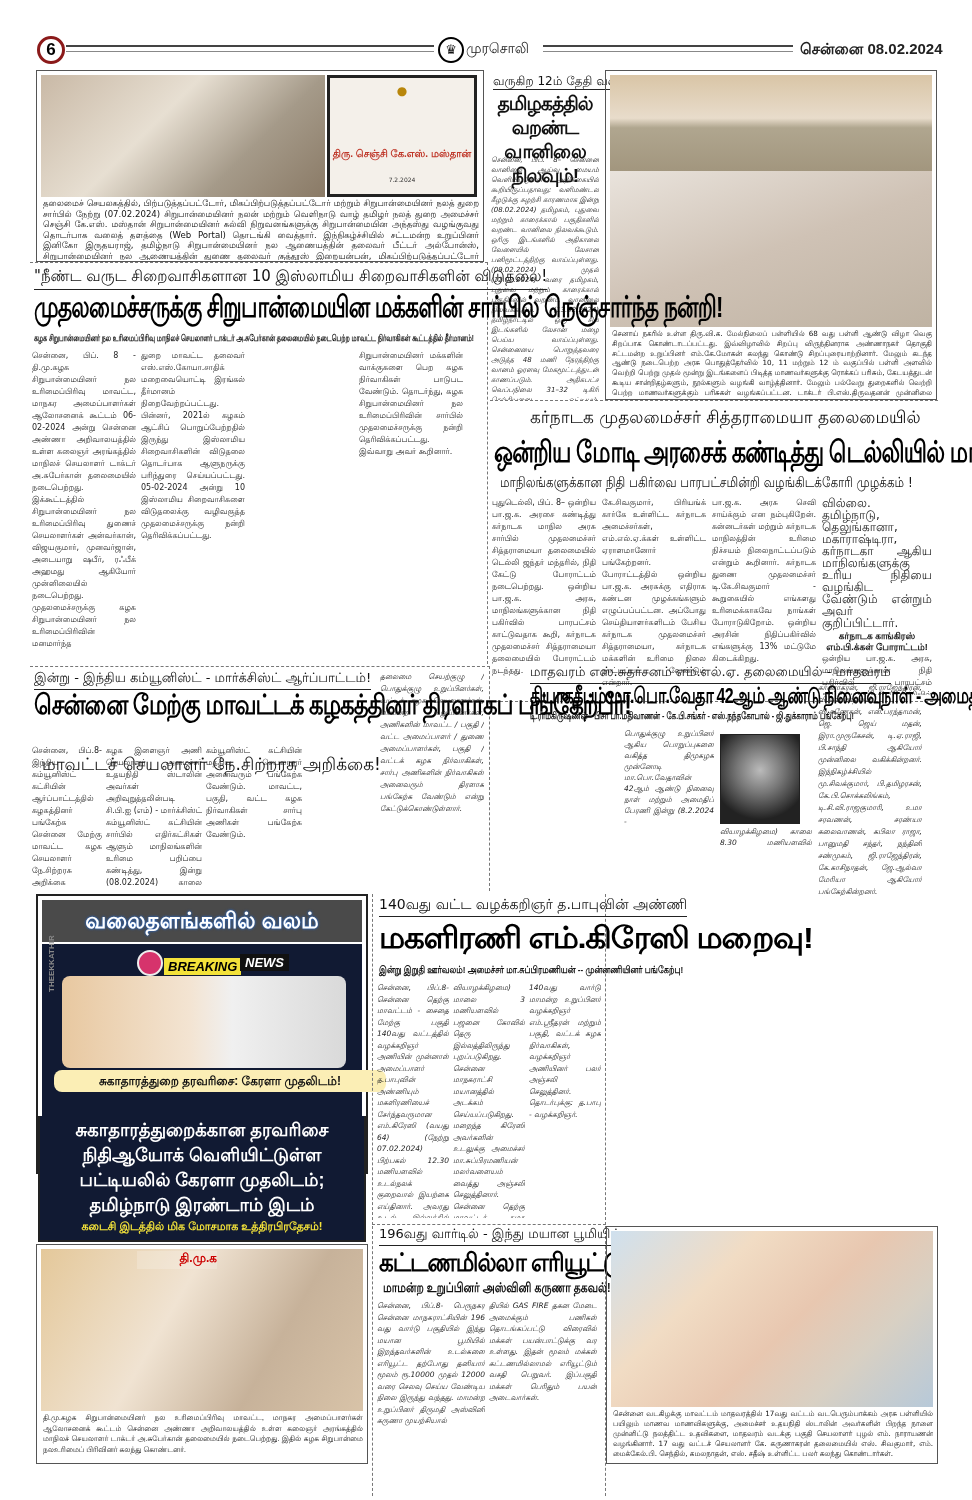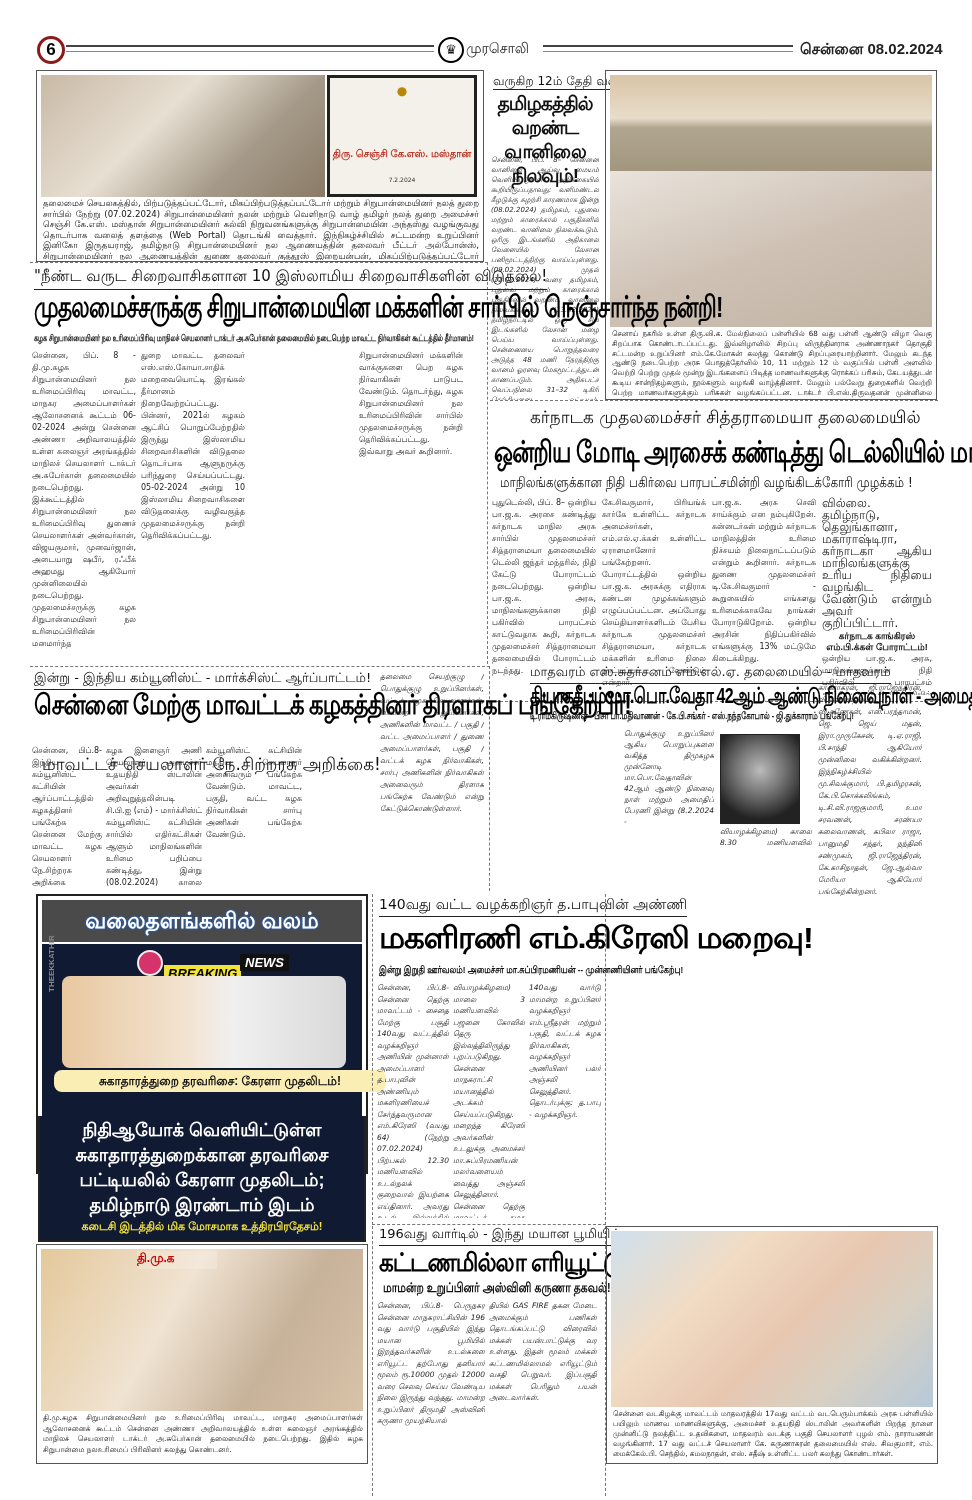--- a/index.html
+++ b/index.html
@@ -112,31 +112,31 @@
   <div class="abs col" style="left:134px;top:66px;width:90px;height:122px;overflow:hidden;font-size:7.5px;line-height:11px;font-style:italic;">பொதுக்குழு உறுப்பினர் ஆகிய பொறுப்புகளை வகித்த திமுகழக முன்னோடி மா.பொ.வேதாவின் 42ஆம் ஆண்டு நினைவு நாள் மற்றும் அமைதிப் பேரணி இன்று (8.2.2024 -</div>
   <div class="abs portrait" style="left:230px;top:72px;width:78px;height:88px;border:1px solid #222;"></div>
   <div class="abs col" style="left:230px;top:164px;width:92px;height:24px;overflow:hidden;font-size:7.5px;line-height:11px;font-style:italic;">வியாழக்கிழமை) காலை 8.30 மணியளவில் மாதவரம் அண்ணா சிலை அருகில் தொடங்கி ஜி.என்.டி. சாலையில் உள்ள நினைவிடத்தில் மலர் அஞ்சலி செலுத்தப்படுகிறது. நிகழ்ச்சிக்கு மாவட்டக் கழக செயலாளர் மாதவரம் எஸ்.சுதர்சனம் எம்.எல்.ஏ. தலைமை வகிக்கிறார்.</div>
   <div class="abs col" style="left:328px;top:20px;width:104px;height:410px;overflow:hidden;font-size:7.5px;line-height:12px;font-style:italic;">கர்ணாகரன், ஜி.ராஜேந்திரன், வி.கண்ணதாசன், வி.கணேசன், என்.பரந்தாமன், ஜெ. ஜெய் மதன், இரா.முருகேசன், டி.ஏ.ராஜி, பி.சாந்தி ஆகியோர் முன்னிலை வகிக்கின்றனர். இந்நிகழ்ச்சியில் மு.சிவக்குமார், பி.தமிழரசன், கே.பி.சொக்கலிங்கம், டி.சி.வி.ராஜகுமாரி, உமா சரவணன், சரண்யா கலைவாணன், கபிலா ராஜா, பானுமதி சந்தர், நந்தினி சண்முகம், ஜி.ராஜேந்திரன், கே.காசிநாதன், ஜே.ஆல்வா மேரியா ஆகியோர் பங்கேற்கின்றனர்.</div>
 </div>
 
 <div class="abs box" style="left:36px;top:894px;width:332px;height:280px;border:2px solid #222;">
   <div class="abs social-title" style="left:4px;top:4px;width:320px;height:42px;line-height:42px;">வலைதளங்களில் வலம் வருவது!</div>
   <div class="abs social" style="left:4px;top:48px;width:320px;height:224px;">
     <div class="abs" style="left:95px;top:6px;width:22px;height:22px;border-radius:50%;background:#d6336c;border:2px solid #eee;"></div>
-    <div class="abs breaking" style="left:122px;top:21px;font-style:italic;">BREAKING</div>
+    <div class="abs breaking" style="left:122px;top:14px;font-style:italic;">BREAKING</div>
     <div class="abs news" style="left:198px;top:10px;">NEWS</div>
     <div class="abs photo" style="left:20px;top:32px;width:284px;height:92px;border-radius:8px;background:linear-gradient(90deg,#e8c8a0,#f3e4d2 45%,#f0f0f0 60%,#d9d9d9);"></div>
     <div class="abs" style="left:5px;top:48px;font:bold 8px 'Liberation Sans',sans-serif;color:#888;transform:rotate(-90deg);transform-origin:left top;white-space:nowrap;">THEEKKATHIR</div>
     <div class="abs pill" style="left:12px;top:126px;width:332px;height:22px;line-height:22px;font-size:12px;">சுகாதாரத்துறை தரவரிசை: கேரளா முதலிடம்!</div>
   </div>
 </div>
 <div class="abs social" style="left:38px;top:1116px;width:328px;height:126px;border-left:2px solid #222;border-right:2px solid #222;border-bottom:2px solid #222;box-sizing:border-box;">
   <div class="abs social-body" style="left:0;top:2px;width:324px;font-size:18px;line-height:25px;">
+    <div>சுகாதாரத்துறைக்கான தரவரிசை</div>
     <div>நிதிஆயோக் வெளியிட்டுள்ள</div>
-    <div>சுகாதாரத்துறைக்கான தரவரிசை</div>
     <div>பட்டியலில் கேரளா முதலிடம்;</div>
     <div>தமிழ்நாடு இரண்டாம் இடம்</div>
   </div>
   <div class="abs social-foot" style="left:0;top:104px;width:324px;font-size:11px;">கடைசி இடத்தில் மிக மோசமாக உத்திரபிரதேசம்!</div>
 </div>
 
 <div class="abs" style="left:372px;top:894px;width:232px;height:330px;border-left:1.5px dashed #777;border-right:1.5px dashed #777;border-bottom:1.5px dashed #777;">
   <div class="abs kicker" style="left:6px;top:2px;font-size:14px;">140வது வட்ட வழக்கறிஞர் த.பாபுவின் அண்ணி</div>
   <div class="abs headline" style="left:6px;top:26px;font-size:26px;transform:scale(1.25,1.15);">மகளிரணி எம்.கிரேஸி மறைவு!</div>
   <div class="abs" style="left:6px;top:70px;font:bold 9px 'Liberation Sans',sans-serif;white-space:nowrap;transform:scale(0.9,1.1);transform-origin:left top;">இன்று இறுதி ஊர்வலம்! அமைச்சர் மா.சுப்பிரமணியன் -- முன்னணியினர் பங்கேற்பு!</div>
@@ -148,20 +148,20 @@
 <div class="abs" style="left:372px;top:1226px;width:232px;height:270px;border-left:1.5px dashed #777;border-right:1.5px dashed #777;">
   <div class="abs kicker" style="left:6px;top:0;font-size:13px;">196வது வார்டில் - இந்து மயான பூமியில்</div>
   <div class="abs headline" style="left:6px;top:22px;font-size:22px;transform:scale(1.05,1.15);">கட்டணமில்லா எரியூட்டும் வசதி!</div>
   <div class="abs" style="left:10px;top:54px;font:bold 12px 'Liberation Sans',sans-serif;white-space:nowrap;transform:scale(0.9,1.1);transform-origin:left top;">மாமன்ற உறுப்பினர் அஸ்வினி கருணா தகவல்!</div>
   <div class="abs col" style="left:4px;top:74px;width:108px;height:190px;overflow:hidden;font-size:7.5px;line-height:11.5px;font-style:italic;">சென்னை, பிப்.8- பெருநகர சென்னை மாநகராட்சியின் 196 வது வார்டு பகுதியில் இந்து மயான பூமியில் இறந்தவர்களின் உடல்களை எரியூட்ட தற்போது தனியார் மூலம் ரூ.10000 முதல் 12000 வரை செலவு செய்ய வேண்டிய நிலை இருந்து வந்தது. மாமன்ற உறுப்பினர் திருமதி அஸ்வினி கருணா முயற்சியால்</div>
   <div class="abs col" style="left:116px;top:74px;width:108px;height:190px;overflow:hidden;font-size:7.5px;line-height:11.5px;font-style:italic;">தியில் GAS FIRE தகன மேடை அமைக்கும் பணிகள் தொடங்கப்பட்டு விரைவில் மக்கள் பயன்பாட்டுக்கு வர உள்ளது. இதன் மூலம் மக்கள் கட்டணமில்லாமல் எரியூட்டும் வசதி பெறுவர். இப்பகுதி மக்கள் பெரிதும் பயன் அடைவார்கள்.</div>
 </div>
 
 <div class="abs box" style="left:36px;top:1244px;width:332px;height:220px;">
   <div class="abs photo4" style="left:4px;top:4px;width:322px;height:162px;"></div>
-  <div class="abs" style="left:100px;top:6px;width:80px;height:18px;background:#fff3;color:#c00;font:bold 12px 'Liberation Sans',sans-serif;text-align:left;">தி.மு.க</div>
-  <div class="abs caption" style="left:6px;top:168px;width:320px;height:48px;overflow:hidden;font-size:7.4px;line-height:10.5px;">தி.மு.கழக சிறுபான்மையினர் நல உரிமைப்பிரிவு மாவட்ட, மாநகர அமைப்பாளர்கள் ஆலோசனைக் கூட்டம் சென்னை அண்ணா அறிவாலயத்தில் உள்ள கலைஞர் அரங்கத்தில் மாநிலச் செயலாளர் டாக்டர் அ.சுபேர்கான் தலைமையில் நடைபெற்றது. இதில் கழக சிறுபான்மை நலஉரிமைப் பிரிவினர் கலந்து கொண்டனர்.</div>
+  <div class="abs" style="left:100px;top:6px;width:80px;height:18px;background:#fff3;color:#c00;font:bold 12px 'Liberation Sans',sans-serif;text-align:right;">தி.மு.க</div>
+  <div class="abs caption" style="left:6px;top:168px;width:320px;height:48px;overflow:hidden;font-size:7.4px;line-height:10.5px;font-family:Liberation Serif, serif;">தி.மு.கழக சிறுபான்மையினர் நல உரிமைப்பிரிவு மாவட்ட, மாநகர அமைப்பாளர்கள் ஆலோசனைக் கூட்டம் சென்னை அண்ணா அறிவாலயத்தில் உள்ள கலைஞர் அரங்கத்தில் மாநிலச் செயலாளர் டாக்டர் அ.சுபேர்கான் தலைமையில் நடைபெற்றது. இதில் கழக சிறுபான்மை நலஉரிமைப் பிரிவினர் கலந்து கொண்டனர்.</div>
 </div>
 
 <div class="abs box" style="left:606px;top:1226px;width:332px;height:238px;">
   <div class="abs" style="left:4px;top:4px;width:322px;height:176px;background:linear-gradient(135deg,#cfe0ee,#f1dcc4 30%,#e8c7b0 55%,#d8d0c3 75%,#b7c9d9);"></div>
   <div class="abs caption" style="left:6px;top:182px;width:320px;height:52px;overflow:hidden;font-size:7.2px;line-height:10px;">சென்னை வடகிழக்கு மாவட்டம் மாதவரத்தில் 17வது வட்டம் வடபெரும்பாக்கம் அரசு பள்ளியில் பயிலும் மாணவ மாணவிகளுக்கு, அமைச்சர் உதயநிதி ஸ்டாலின் அவர்களின் பிறந்த நாளை முன்னிட்டு நலத்திட்ட உதவிகளை, மாதவரம் வடக்கு பகுதி செயலாளர் புழல் எம். நாராயணன் வழங்கினார். 17 வது வட்டச் செயலாளர் கே. கருணாகரன் தலைமையில் எஸ். சிவகுமார், எம். மைக்கேல்.பி. செந்தில், கமலநாதன், எஸ். சதீஷ் உள்ளிட்ட பலர் கலந்து கொண்டார்கள்.</div>
 </div>
 
 </body></html>

